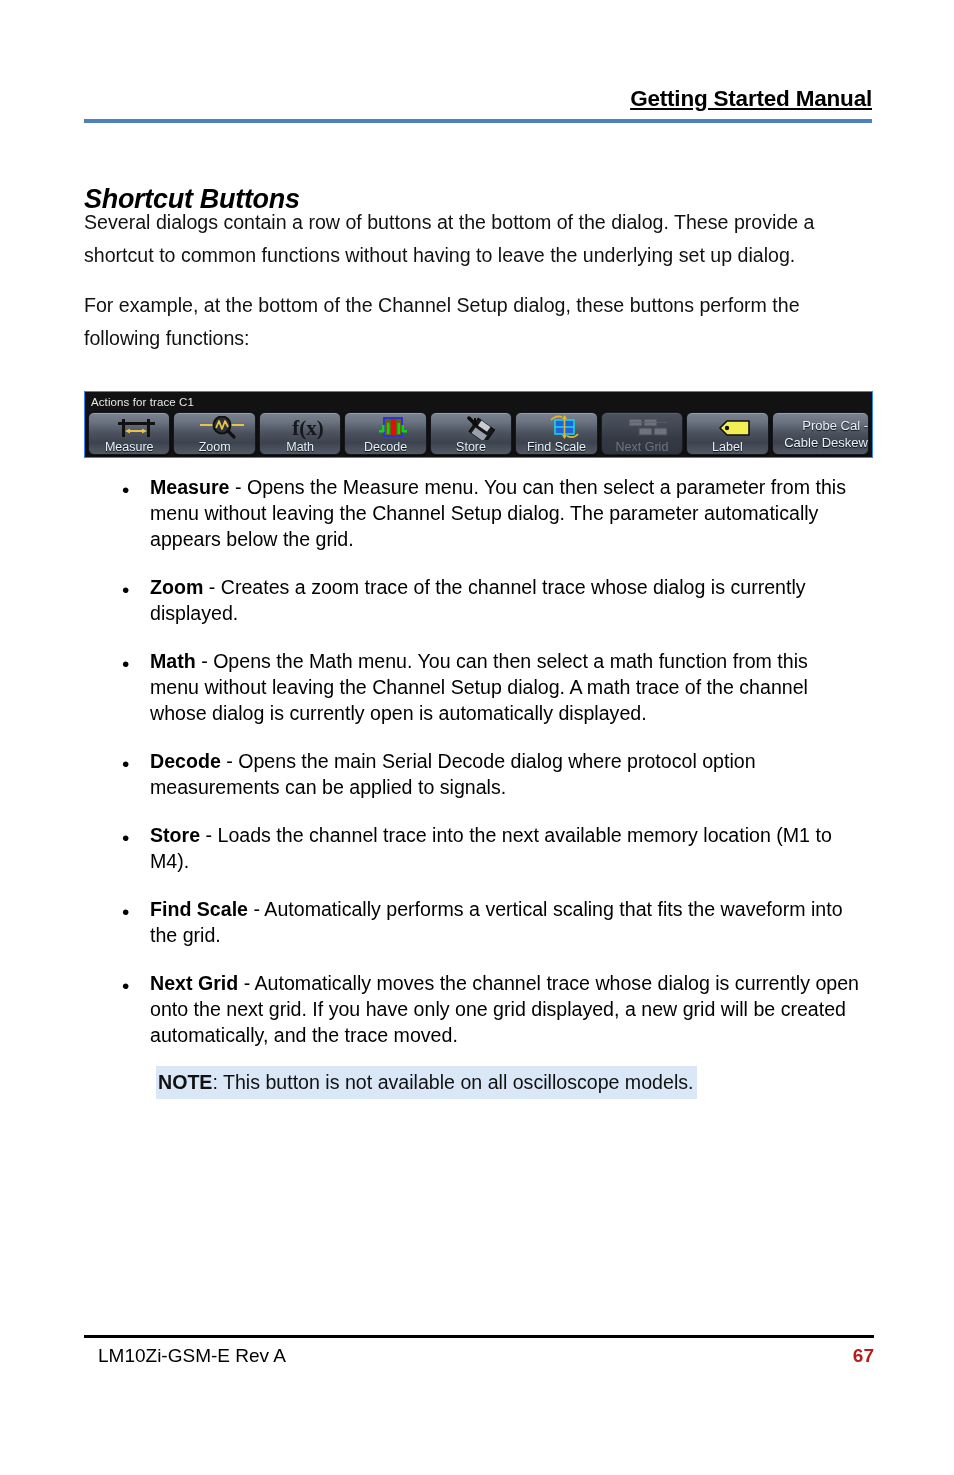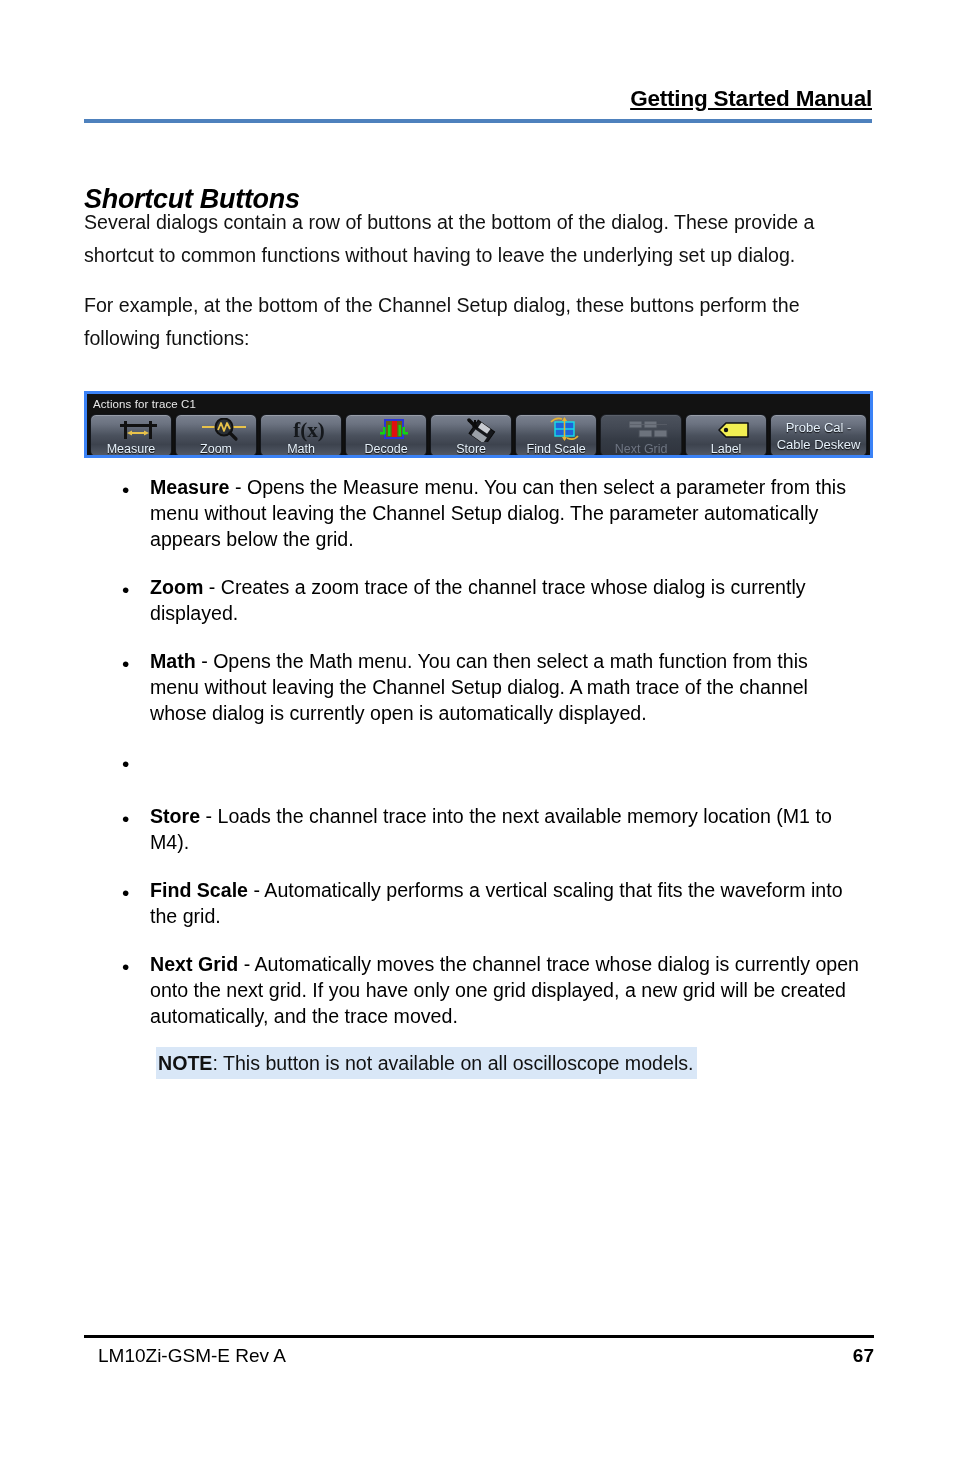--- a/index.html
+++ b/index.html
@@ -71,21 +71,21 @@
   .para { margin: 0 0 18px 0; }
 
   
   .toolbar-shot {
     position: absolute;
     left: 84px;
     top: 391px;
     width: 789px;
     height: 67px;
     background: #121212;
-    border: 3px solid #3b82f6;
+    border: 1px solid #3b82f6;
     box-sizing: border-box;
     overflow: hidden;
   }
   .toolbar-caption {
     color: #e8e8e8;
     font-size: 11.5px;
     padding: 3px 0 0 6px;
     font-family: "Liberation Sans", sans-serif;
     letter-spacing: 0.1px;
     height: 17px;
@@ -131,20 +131,21 @@
     color: #e6f1fb;
     line-height: 14px;
     text-align: center;
     text-shadow: 0 1px 1px rgba(0,0,0,0.9);
     white-space: nowrap;
   }
   .tbtn.disabled .tbtn-label { color: #6e7582; text-shadow: none; }
   .tbtn.textonly {
     justify-content: center;
     padding-top: 0;
+    align-items: flex-end;
   }
   .tbtn.textonly .tbtn-label {
     font-size: 13px;
     line-height: 17px;
   }
 
   
   .bullets {
     position: absolute;
     left: 84px;
@@ -198,21 +199,21 @@
     position: absolute;
     left: 98px;
     top: 1345px;
     width: 776px;
     display: flex;
     justify-content: space-between;
     align-items: baseline;
     font-size: 19px;
   }
   .footer-left { color: #000; }
-  .footer-right { color: #000000; font-weight: bold; }
+  .footer-right { color: #b91c1c; font-weight: bold; }
 </style>
 </head>
 <body>
 
 <div class="page">
 
   <div class="header">
     <div class="header-title">Getting Started Manual</div>
     <div class="header-rule"></div>
   </div>
@@ -355,20 +356,21 @@
       <div class="bullet-text"><b>Zoom</b><span> - Creates a zoom trace of the channel trace whose dialog is currently displayed.</span></div>
     </div>
 
     <div class="bullet">
       <div class="bullet-dot">•</div>
       <div class="bullet-text"><b>Math</b><span> - Opens the Math menu. You can then select a math function from this menu without leaving the Channel Setup dialog. A math trace of the channel whose dialog is currently open is automatically displayed.</span></div>
     </div>
 
     <div class="bullet">
       <div class="bullet-dot">•</div>
+      <div class="bullet-text"><b>Decode</b><span> - Opens the main Serial Decode dialog where protocol option measurements can be applied to signals.</span></div>
     </div>
 
     <div class="bullet">
       <div class="bullet-dot">•</div>
       <div class="bullet-text"><b>Store</b><span> - Loads the channel trace into the next available memory location (M1 to M4).</span></div>
     </div>
 
     <div class="bullet">
       <div class="bullet-dot">•</div>
       <div class="bullet-text"><b>Find Scale</b><span> - Automatically performs a vertical scaling that fits the waveform into the grid.</span></div>

